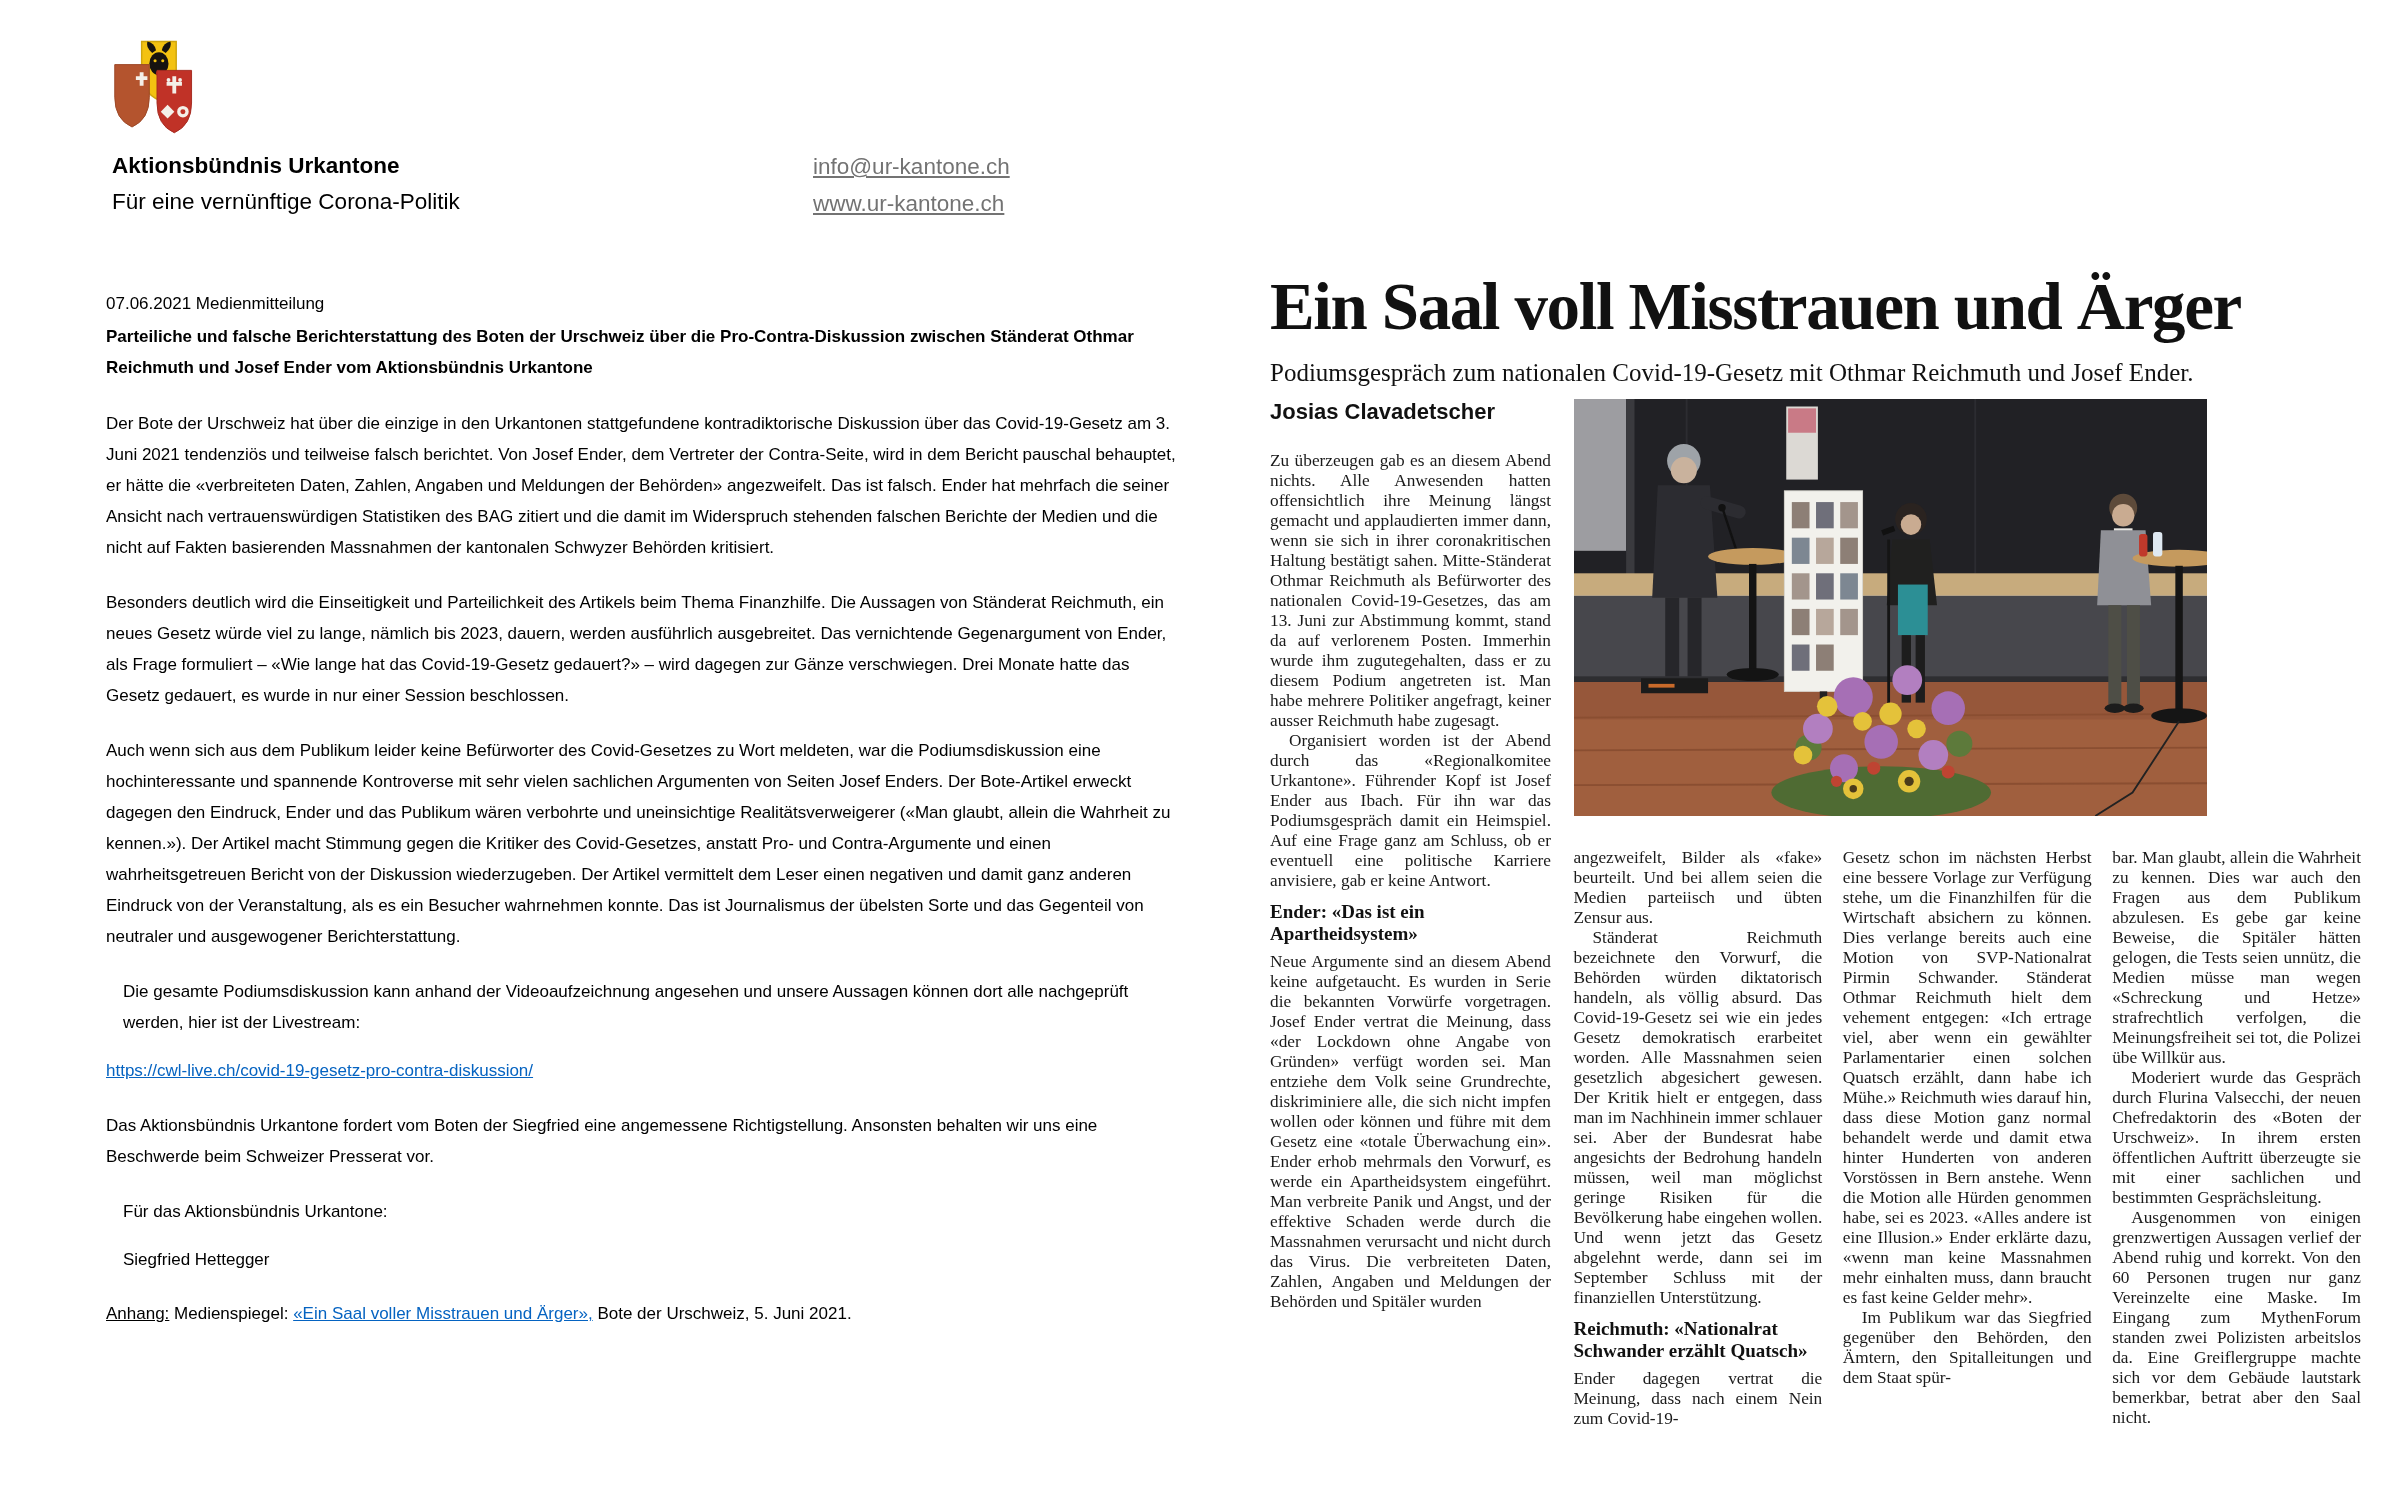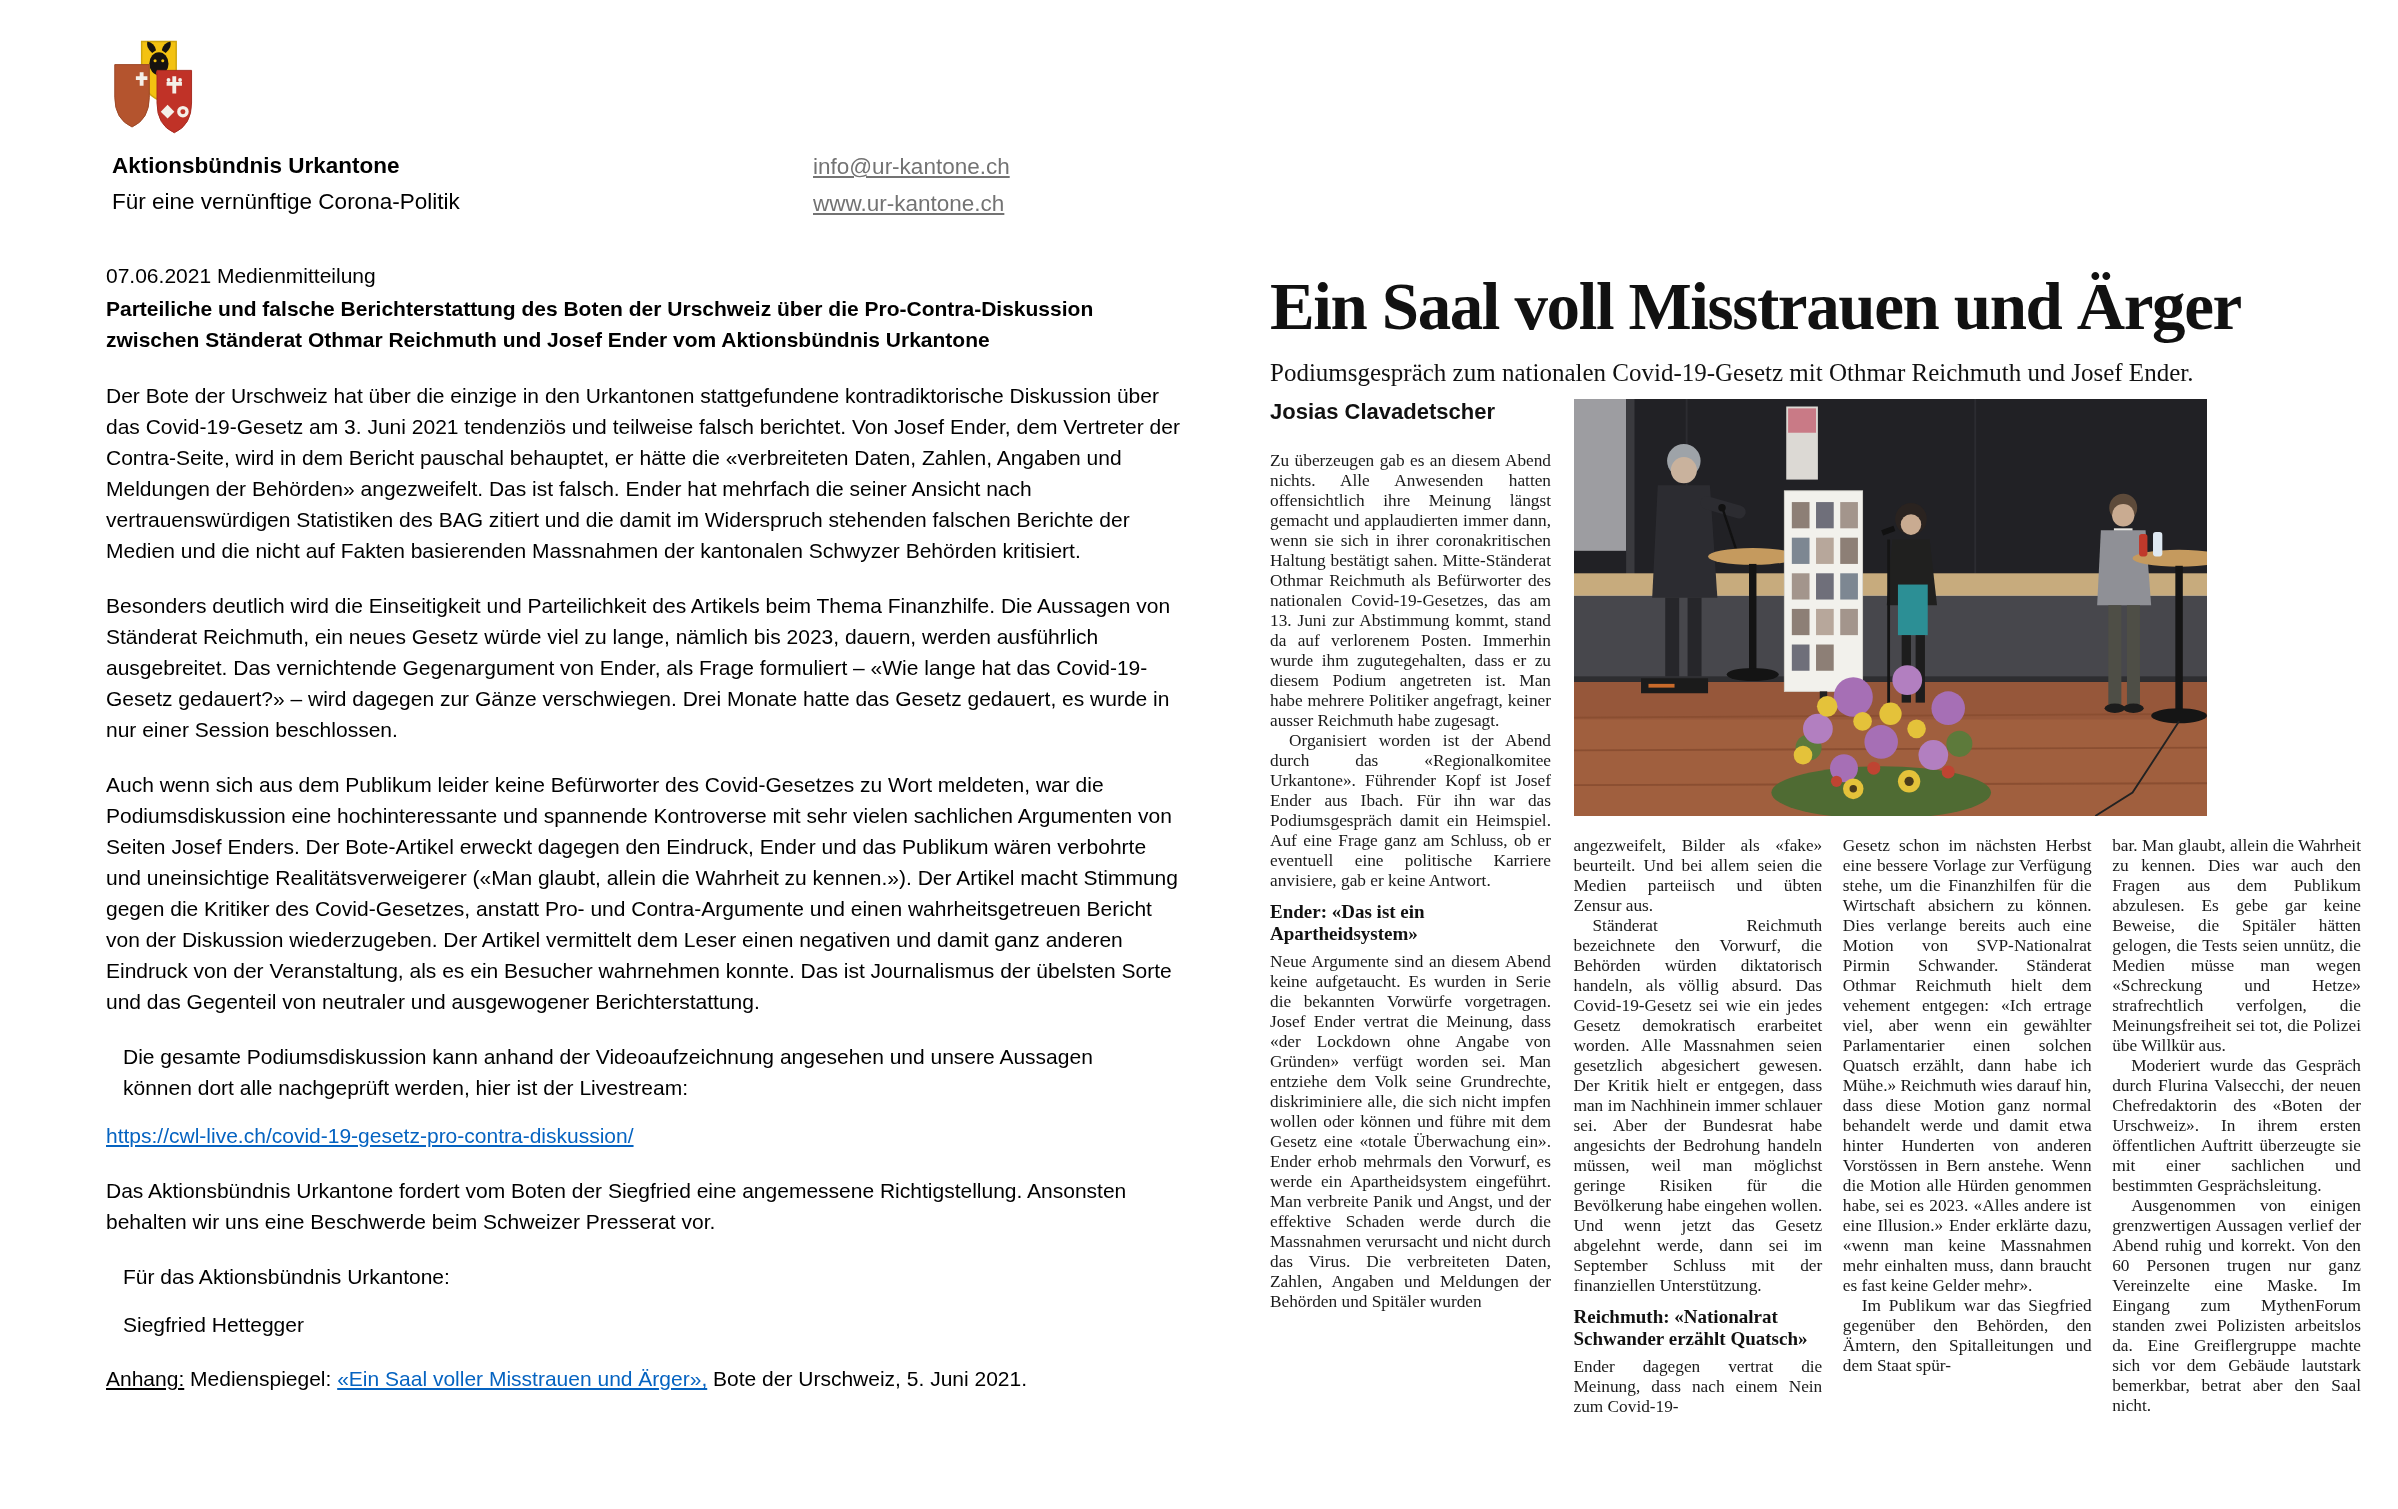--- a/index.html
+++ b/index.html
@@ -7,21 +7,21 @@
     width:2399px;height:1509px;position:relative;background:#ffffff;
     font-family:"Liberation Sans", sans-serif;color:#000;overflow:hidden;
   }
   
   #pr-logo{position:absolute;left:109px;top:39px;width:96px;height:105px;}
   #pr-org{position:absolute;left:112px;top:148px;}
   #pr-org .org{font-size:22.5px;font-weight:700;line-height:36px;}
   #pr-org .tag{font-size:22.5px;line-height:36px;}
   #pr-contact{position:absolute;left:813px;top:148px;}
   #pr-contact a{display:block;font-size:22.5px;line-height:37px;color:#737373;text-decoration:underline;}
-  #pr-doc{position:absolute;left:106px;top:260px;width:1077px;font-size:21px;line-height:31px;}
+  #pr-doc{position:absolute;left:106px;top:288px;width:1077px;font-size:17px;line-height:31px;}
   #pr-doc p{margin:0 0 24px 0;}
   #pr-doc p.m0{margin:17px;}
   #pr-doc .pr-title{font-weight:700;margin:1.9px 0 25px 0;}
   #pr-doc .pr-date{margin:0;}
   #pr-doc a.blue{color:#0563c1;text-decoration:underline;}
   #pr-doc .pr-attach{margin:23.4px 0 0 0;}
   #pr-doc .pr-attach .u{text-decoration:underline;}
   
   #np{position:absolute;left:1270px;top:270px;width:1091px;}
   #np-headline{
@@ -30,21 +30,21 @@
   }
   #np-sub{font-family:"Liberation Serif", serif;font-size:25px;line-height:30px;margin-top:15px;color:#111;}
   #np-article{display:flex;gap:22.5px;margin-top:11.2px;}
   .np-col1{width:281px;flex:0 0 281px;}
   .np-right{flex:1 1 auto;}
   .np-photo-row{display:flex;gap:13px;}
   .np-photo{width:633px;height:417px;flex:0 0 633px;display:block;}
   .np-caption{width:141px;flex:0 0 141px;display:flex;flex-direction:column;justify-content:flex-end;padding-bottom:1.9px;}
   .cap-text{font-size:15.5px;line-height:19.7px;font-weight:700;color:#1c1c1c;}
   .cap-credit{font-size:13px;line-height:17px;font-weight:700;color:#969696;margin-top:7.5px;}
-  .np-cols{display:flex;gap:20.6px;margin-top:20px;}
+  .np-cols{display:flex;gap:20.6px;margin-top:32px;}
   .np-cols .np-col{flex:1 1 0;}
   .np-byline{font-size:22px;font-weight:700;margin-bottom:26px;color:#111;}
   .np-body p{
     font-family:"Liberation Serif", serif;font-size:17.3px;line-height:20px;
     text-align:justify;margin:0;color:#1a1a1a;
   }
   .np-body p.ind{text-indent:19px;}
   .np-subhead{
     font-family:"Liberation Serif", serif;font-size:19px;line-height:22px;font-weight:700;
     margin:10.3px 0 6.6px 0;color:#111;

